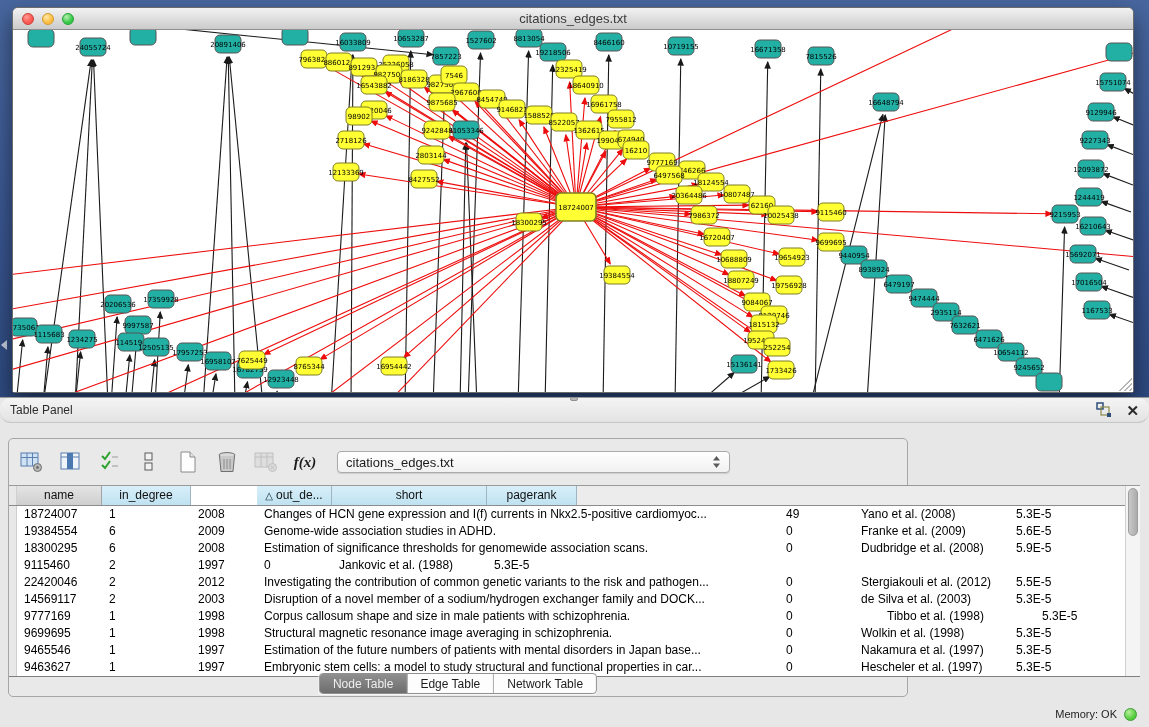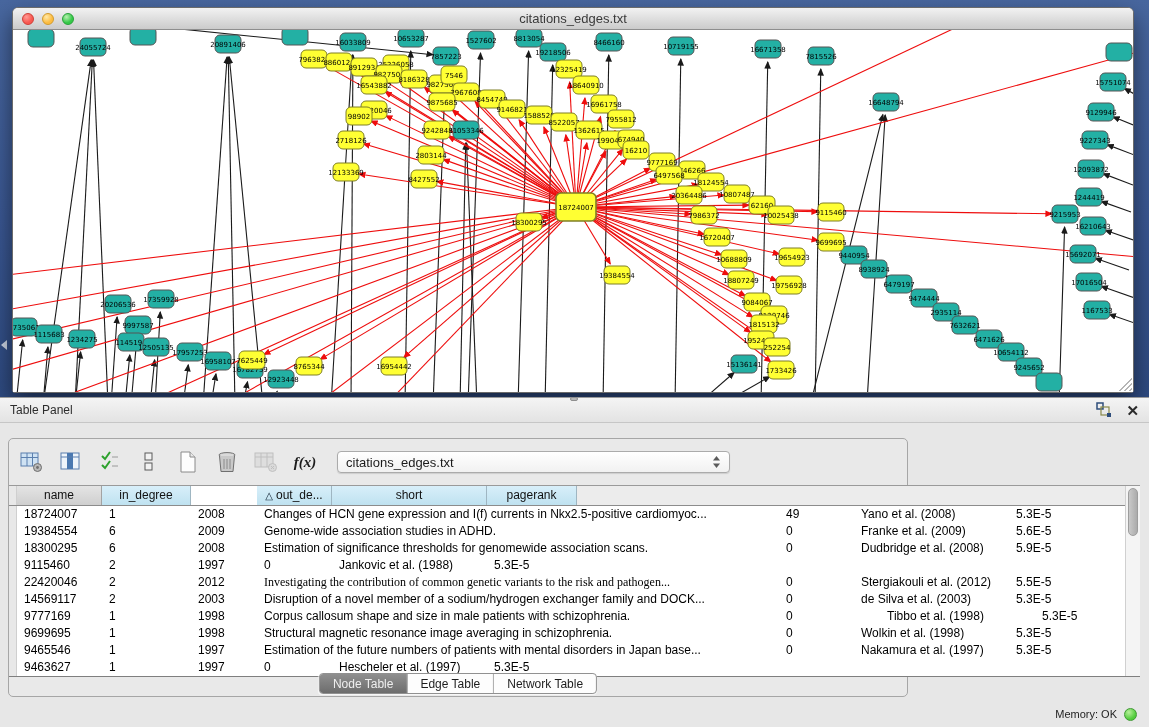--- a/index.html
+++ b/index.html
@@ -31,21 +31,21 @@
       linear-gradient(135deg,transparent 68%,#b5b5b5 68%,#b5b5b5 75%,transparent 75%),
       linear-gradient(135deg,transparent 86%,#b5b5b5 86%,#b5b5b5 93%,transparent 93%);}
   svg text{font-family:"DejaVu Sans",sans-serif;}
 
   
   .tpanel{position:absolute;left:0;top:397px;width:1149px;height:330px;
           background:#e7e7e7;border-top:1px solid #9a9a9a;}
   .grabber{position:absolute;left:570px;top:-1px;width:8px;height:4px;border-radius:2px;
            background:#b9b9b9;border:1px solid #8f8f8f;}
   .phead{height:25px;display:flex;align-items:center;padding:0 10px;
-         background:linear-gradient(#f4f4f4,#e3e3e3);border-bottom:1px solid #c6c6c6;}
+         background:linear-gradient(#f4f4f4,#e3e3e3);border-bottom:1px solid #c6c6c6;border-radius:11px;}
   .ptitle{font-size:12px;color:#2d2d2d;flex:1;}
   .phead-icons{display:flex;align-items:center;gap:14px;}
   .xicon{font-size:15px;font-weight:bold;color:#2b2b2b;line-height:15px;cursor:default;}
 
   .pinner{position:absolute;left:8px;top:40px;width:900px;height:259px;
           background:#e9e9e9;border:1px solid #a6a6a6;border-radius:5px;}
   .toolbar{height:46px;display:flex;align-items:center;padding:0 10px;gap:13px;}
   .tbtn{width:26px;height:24px;display:flex;align-items:center;justify-content:center;}
   .fx{font-family:"Liberation Serif",serif;font-style:italic;font-weight:bold;
       font-size:15px;color:#1c1c1c;}
@@ -802,21 +802,21 @@
               <div class="td" style="width: 66px;">1997</div>
               <div class="td" style="width: 75px;">0</div>
               <div class="td" style="width: 155px;">Jankovic et al. (1988)</div>
               <div class="td" style="width: 90px;">5.3E-5</div>
             </div>
             <div class="tr">
               <div class="gutter"></div>
               <div class="td" style="width: 85px;">22420046</div>
               <div class="td" style="width: 89px;">2</div>
               <div class="td" style="width: 66px;">2012</div>
-              <div class="td" style="width: 522px; font-family: Liberation Serif, serif;">Investigating the contribution of common genetic variants to the risk and pathogen...</div>
+              <div class="td" style="width: 522px;">Investigating the contribution of common genetic variants to the risk and pathogen...</div>
               <div class="td" style="width: 75px;">0</div>
               <div class="td" style="width: 155px;">Stergiakouli et al. (2012)</div>
               <div class="td" style="width: 90px;">5.5E-5</div>
             </div>
             <div class="tr">
               <div class="gutter"></div>
               <div class="td" style="width: 85px;">14569117</div>
               <div class="td" style="width: 89px;">2</div>
               <div class="td" style="width: 66px;">2003</div>
               <div class="td" style="width: 522px;">Disruption of a novel member of a sodium/hydrogen exchanger family and DOCK...</div>
@@ -852,20 +852,21 @@
               <div class="td" style="width: 522px;">Estimation of the future numbers of patients with mental disorders in Japan base...</div>
               <div class="td" style="width: 75px;">0</div>
               <div class="td" style="width: 155px;">Nakamura et al. (1997)</div>
               <div class="td" style="width: 90px;">5.3E-5</div>
             </div>
             <div class="tr">
               <div class="gutter"></div>
               <div class="td" style="width: 85px;">9463627</div>
               <div class="td" style="width: 89px;">1</div>
               <div class="td" style="width: 66px;">1997</div>
+              <div class="td" style="width: 522px;">Embryonic stem cells: a model to study structural and functional properties in car...</div>
               <div class="td" style="width: 75px;">0</div>
               <div class="td" style="width: 155px;">Hescheler et al. (1997)</div>
               <div class="td" style="width: 90px;">5.3E-5</div>
             </div>
           </div>
         <div class="vscroll">
           <div class="vthumb"></div>
         </div>
       </div>
 

